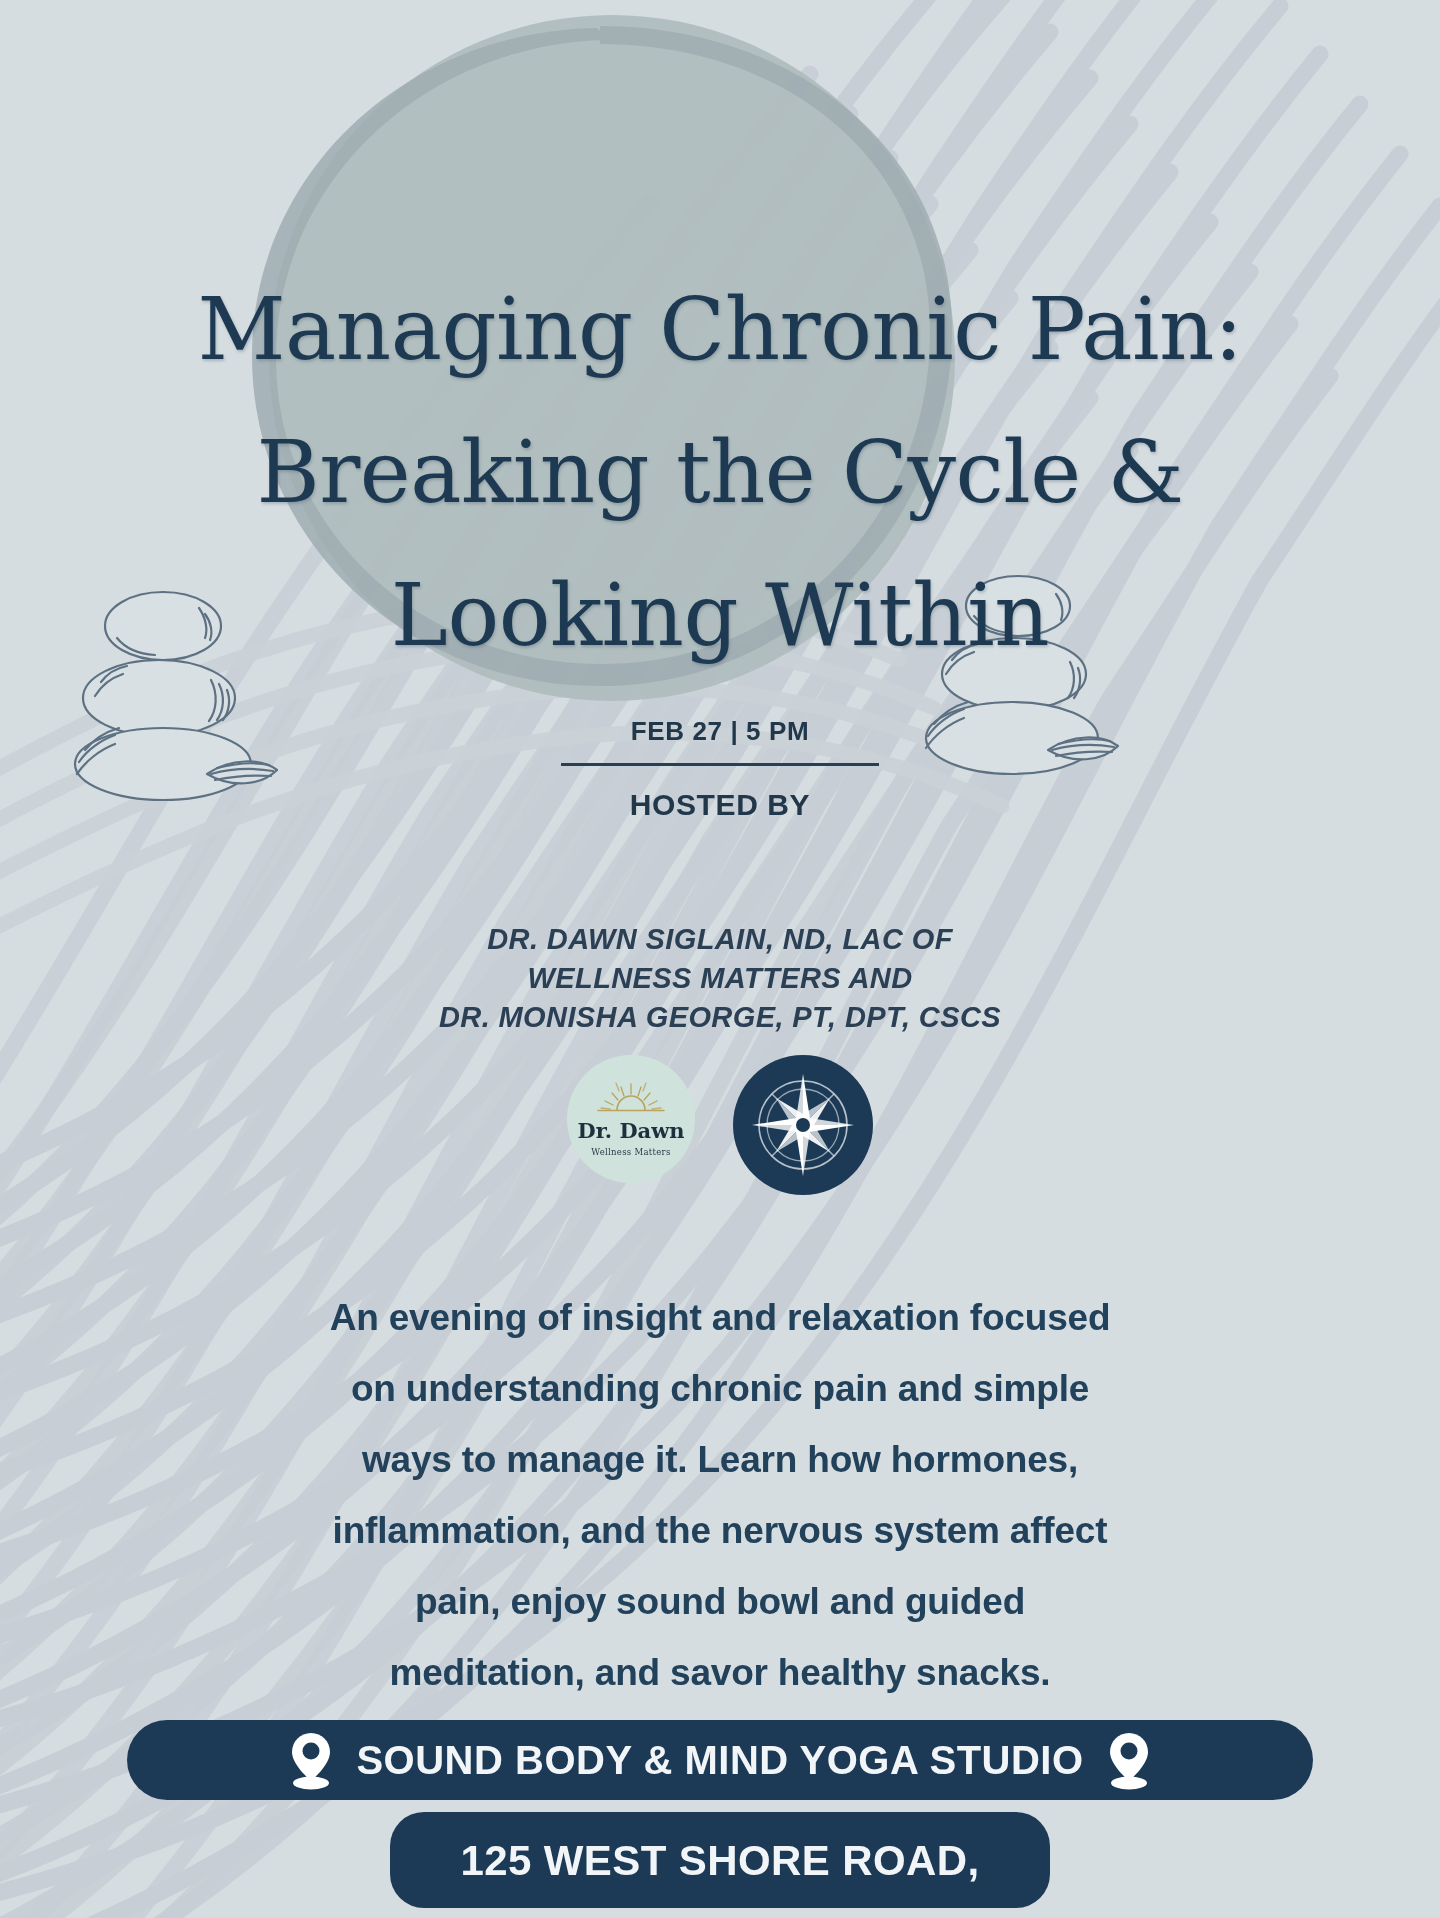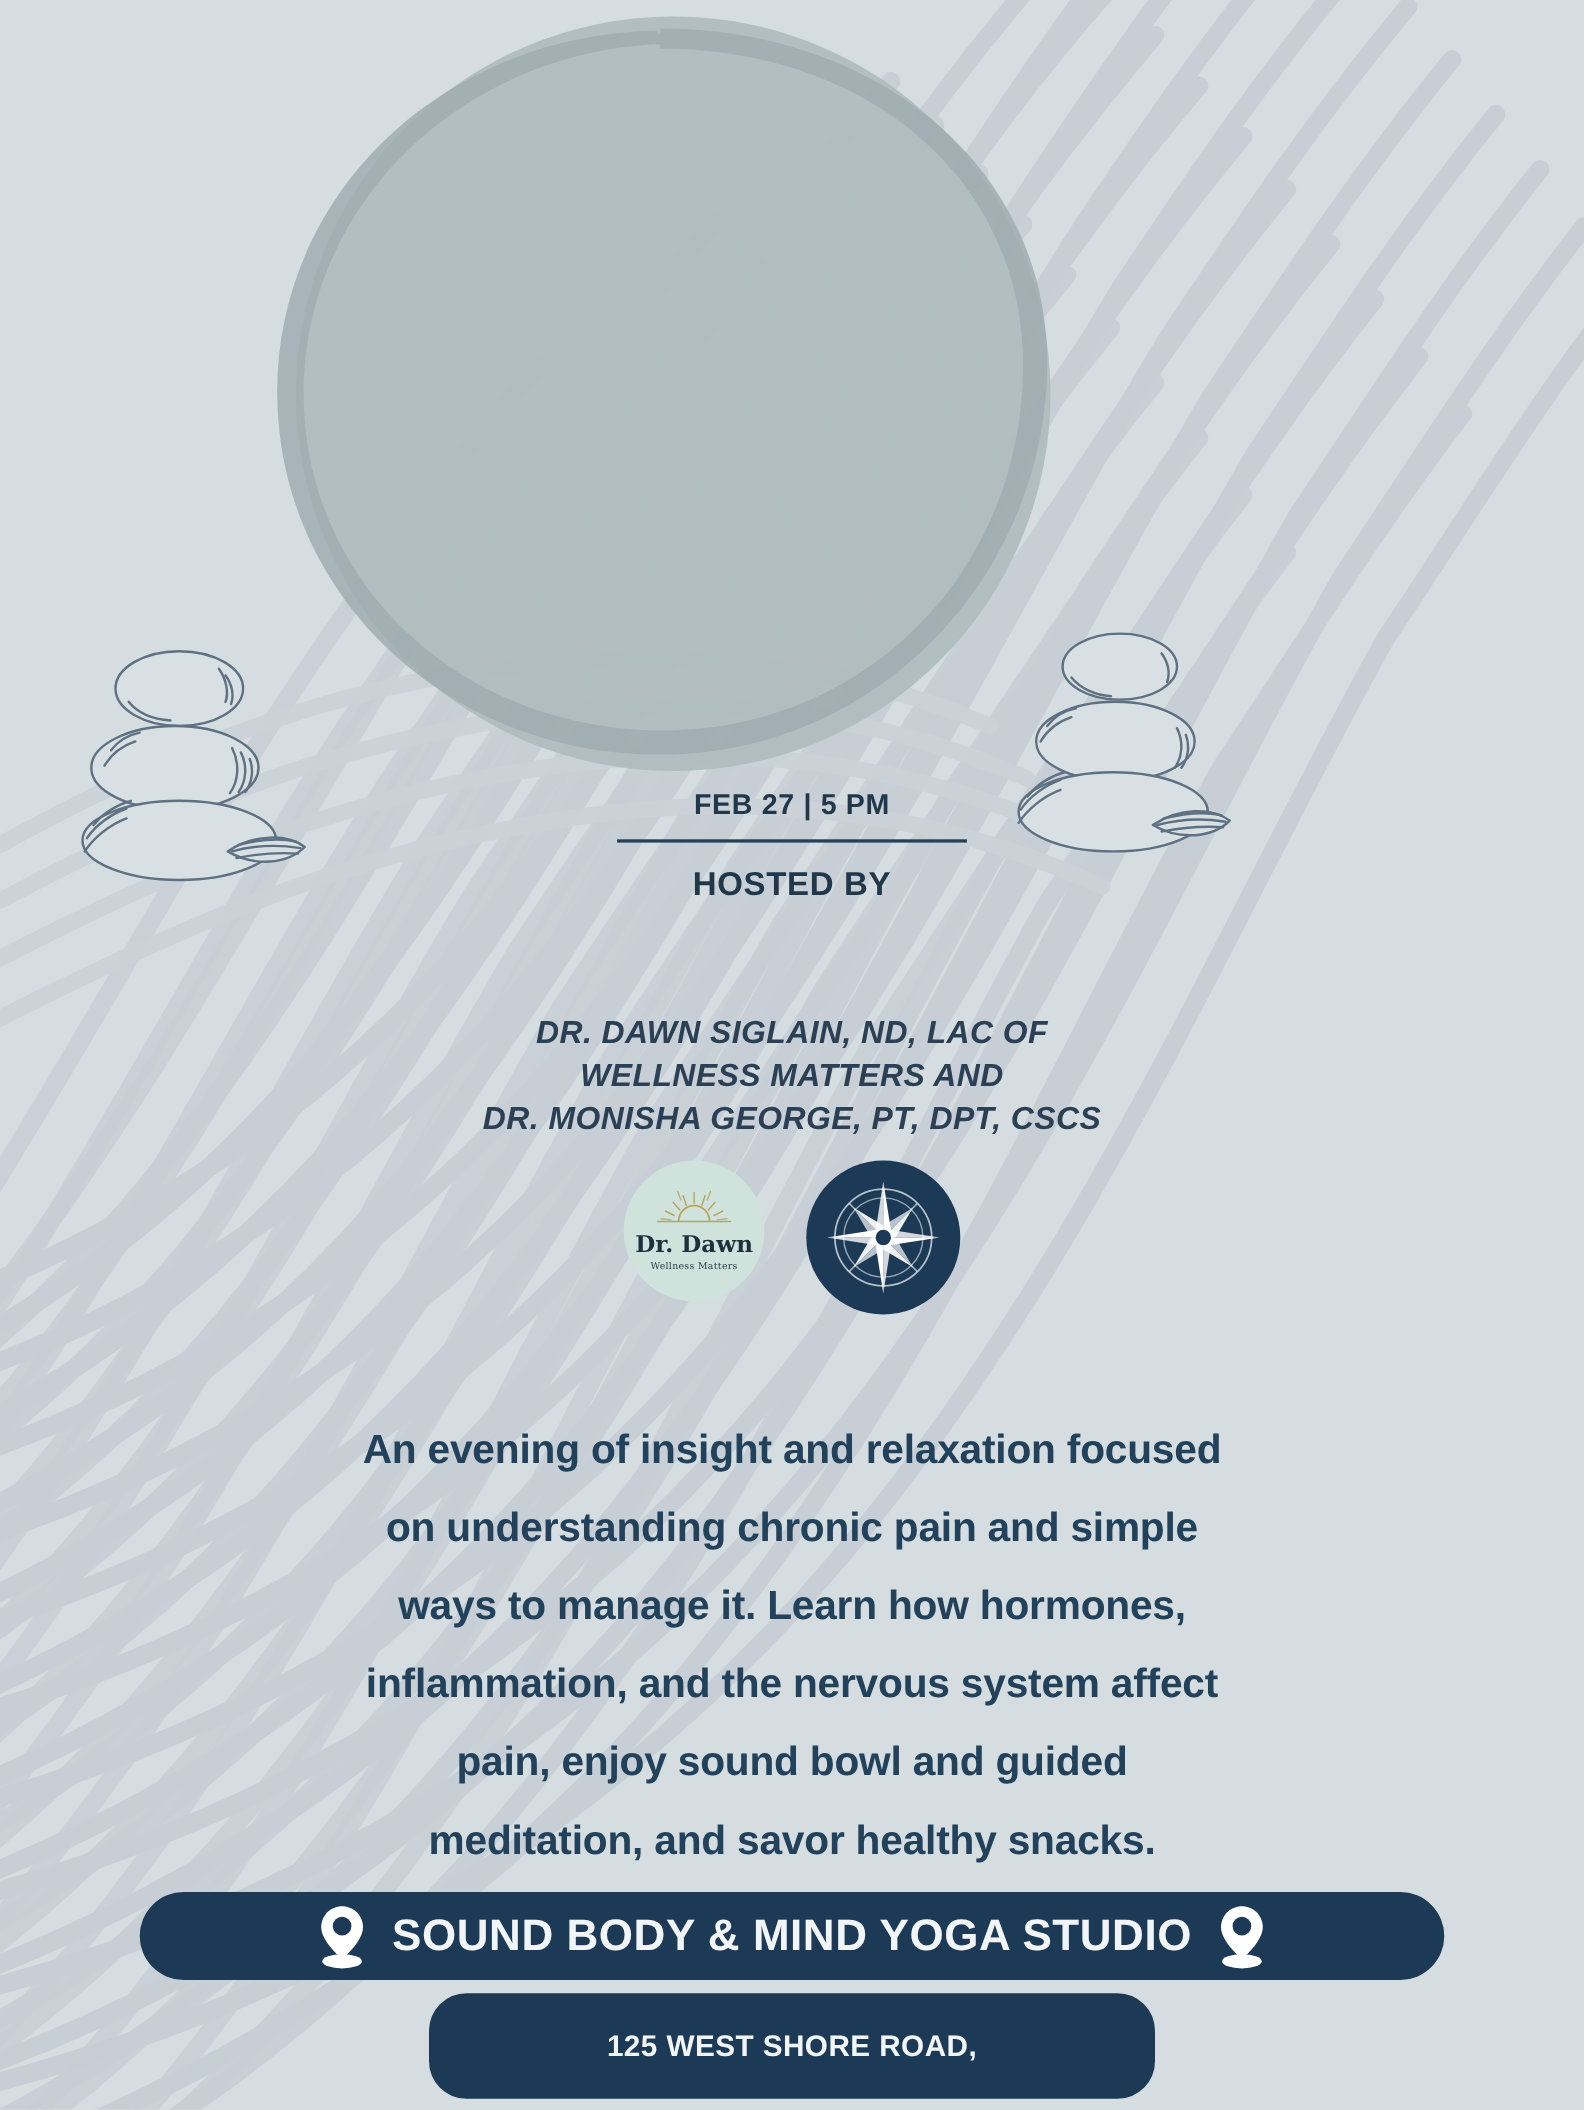--- a/index.html
+++ b/index.html
@@ -96,21 +96,21 @@
   .venue-text {
     color:#f2f5f7; font-size:40px; font-weight:700; letter-spacing:0.5px;
   }
   .addr-bar {
     position:absolute; top:1812px; left:50%; transform:translateX(-50%);
     width:660px; height:96px; border-radius:34px;
     background:#1c3a56;
     display:flex; flex-direction:column; align-items:center; justify-content:center;
   }
   .addr-text {
-    color:#f2f5f7; font-size:27px; font-weight:700; letter-spacing:0.4px;
+    color:#f2f5f7; font-size:42px; font-weight:700; letter-spacing:0.4px;
     line-height:39px; text-align:center;
   }
   .addr-text .ln { display:block; }
   .stones { position:absolute; pointer-events:none; }
 </style>
 </head>
 <body>
 
 <div id="poster">
 
@@ -209,20 +209,25 @@
       <path d="M 26,190 C 34,178 48,166 64,160"></path>
       <path d="M 148,192 C 172,176 202,176 218,188 C 202,204 172,206 148,192 Z" fill="#d9e0e3"></path>
       <path d="M 152,192 C 174,186 196,186 214,189"></path>
       <path d="M 156,198 C 176,194 196,193 212,194"></path>
       <path d="M 158,186 C 178,181 196,180 210,183"></path>
     </g>
   </svg>
 
   <div class="content">
 
+    <div class="title">
+      <span class="ln">Managing Chronic Pain:</span>
+      <span class="ln">Breaking the Cycle &amp;</span>
+      <span class="ln">Looking Within</span>
+    </div>
 
     <div class="datewrap">
       <div class="date">FEB 27 | 5 PM</div>
       <div class="rule"></div>
       <div class="hostedby">HOSTED BY</div>
     </div>
 
     <div class="presenters">
       <span class="ln">DR. DAWN SIGLAIN, ND, LAC OF</span>
       <span class="ln">WELLNESS MATTERS AND</span>

